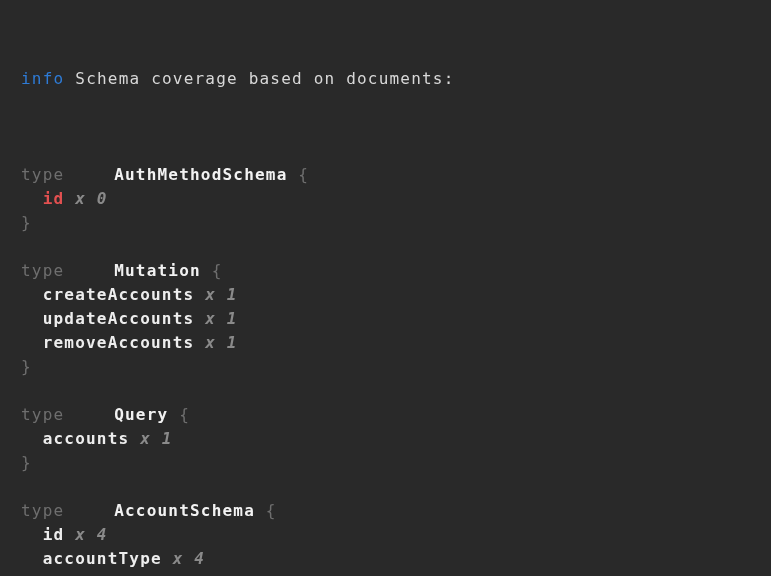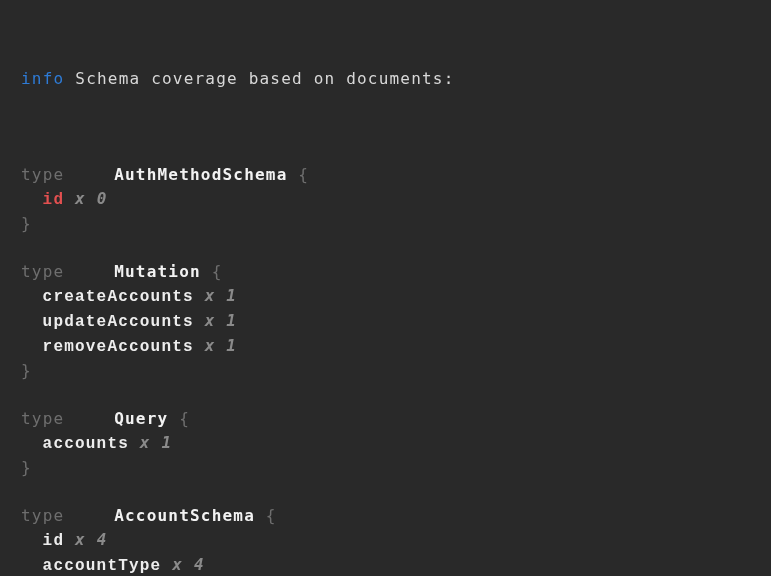--- a/index.html
+++ b/index.html
@@ -39,21 +39,20 @@
     color: var(--keyword, #6e6e6e);
     margin-top: 40px;
   }
   .type-name {
     color: var(--type-name, #f2f2f2);
     font-weight: 700;
     margin-left: 39px;
   }
   .field {
     font-weight: 700;
-    font-family: Liberation Mono, monospace;
   }
   .field.covered {
     color: var(--field-covered, #ededed);
     text-align: center;
   }
   .field.uncovered {
     color: var(--field-uncovered, #e25050);
   }
   .count {
     color: var(--count, #8a8a8a);

